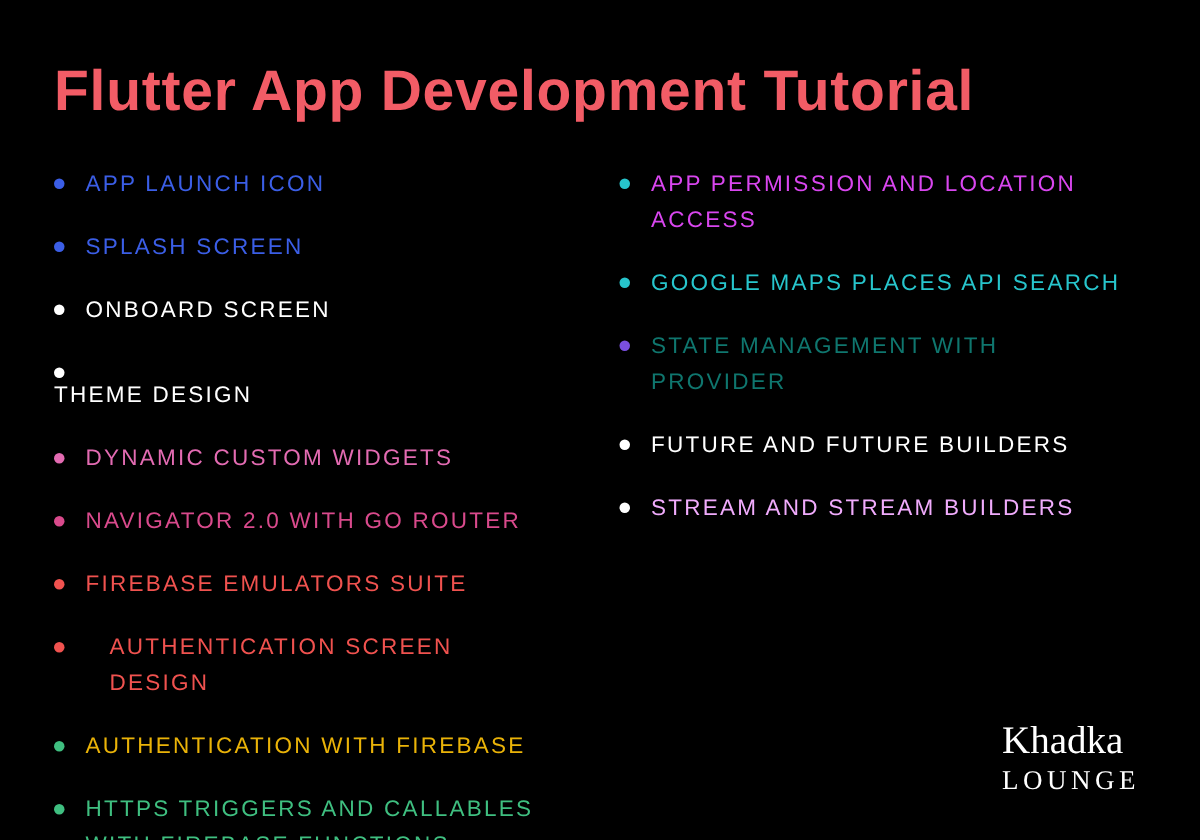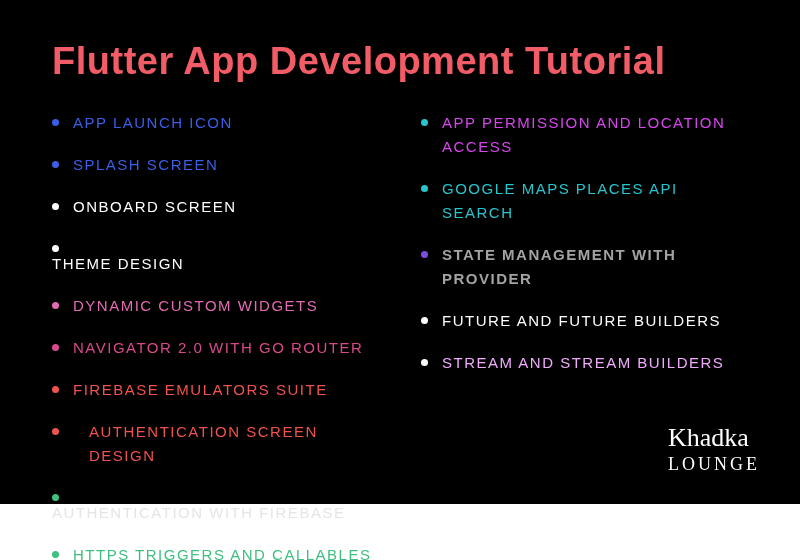--- a/index.html
+++ b/index.html
@@ -4,24 +4,24 @@
 <style>
   * { margin: 0; padding: 0; box-sizing: border-box; }
   html, body { width: 800px; height: 560px; overflow: hidden; }
   body {
     background: #fff;
     font-family: "Helvetica Neue", Arial, sans-serif;
   }
   .slide {
     position: relative;
     width: 800px;
-    height: 504px;
+    height: 560px;
     background: #000;
     margin: 0 auto;
-    padding: 40px 50px 30px 52px;
+    padding: 40px 50px 30px 36px;
   }
   .title {
     color: #f25c66;
     font-size: 38px;
     font-weight: 700;
     letter-spacing: 0.5px;
     margin-bottom: 28px;
   }
   .columns {
     display: flex;
@@ -103,39 +103,39 @@
           <span>Navigator 2.0 with Go Router</span>
         </li>
         <li style="color: rgb(240, 82, 79);">
           <span class="bullet" style="background: rgb(240, 82, 79);"></span>
           <span>Firebase Emulators Suite</span>
         </li>
         <li style="color: rgb(240, 82, 79); gap: 16px;">
           <span class="bullet" style="background: rgb(240, 82, 79);"></span>
           <span>Authentication Screen Design</span>
         </li>
-        <li style="color: #e5e5e5; flex-direction: column;">
+        <li style="color: #eab308;">
           <span class="bullet" style="background: rgb(63, 191, 128);"></span>
           <span>Authentication with Firebase</span>
         </li>
         <li style="color: rgb(63, 191, 128);">
           <span class="bullet" style="background: rgb(63, 191, 128);"></span>
           <span>HTTPS Triggers and Callables with Firebase Functions</span>
         </li>
       </ul>
     <ul class="col" id="col-right">
         <li style="color: #d946ef;">
           <span class="bullet" style="background: rgb(39, 197, 204);"></span>
           <span>App Permission and Location access</span>
         </li>
         <li style="color: rgb(39, 197, 204);">
           <span class="bullet" style="background: rgb(39, 197, 204);"></span>
           <span>Google Maps Places API Search</span>
         </li>
-        <li style="color: #a3a3a3; font-weight: bold;">
+        <li style="color: #0f766e;">
           <span class="bullet" style="background: rgb(122, 79, 224);"></span>
           <span>State Management with Provider</span>
         </li>
         <li style="color: rgb(255, 255, 255);">
           <span class="bullet" style="background: rgb(255, 255, 255);"></span>
           <span>Future and Future Builders</span>
         </li>
         <li style="color: #f0abfc;">
           <span class="bullet" style="background: rgb(255, 255, 255);"></span>
           <span>Stream and Stream Builders</span>

